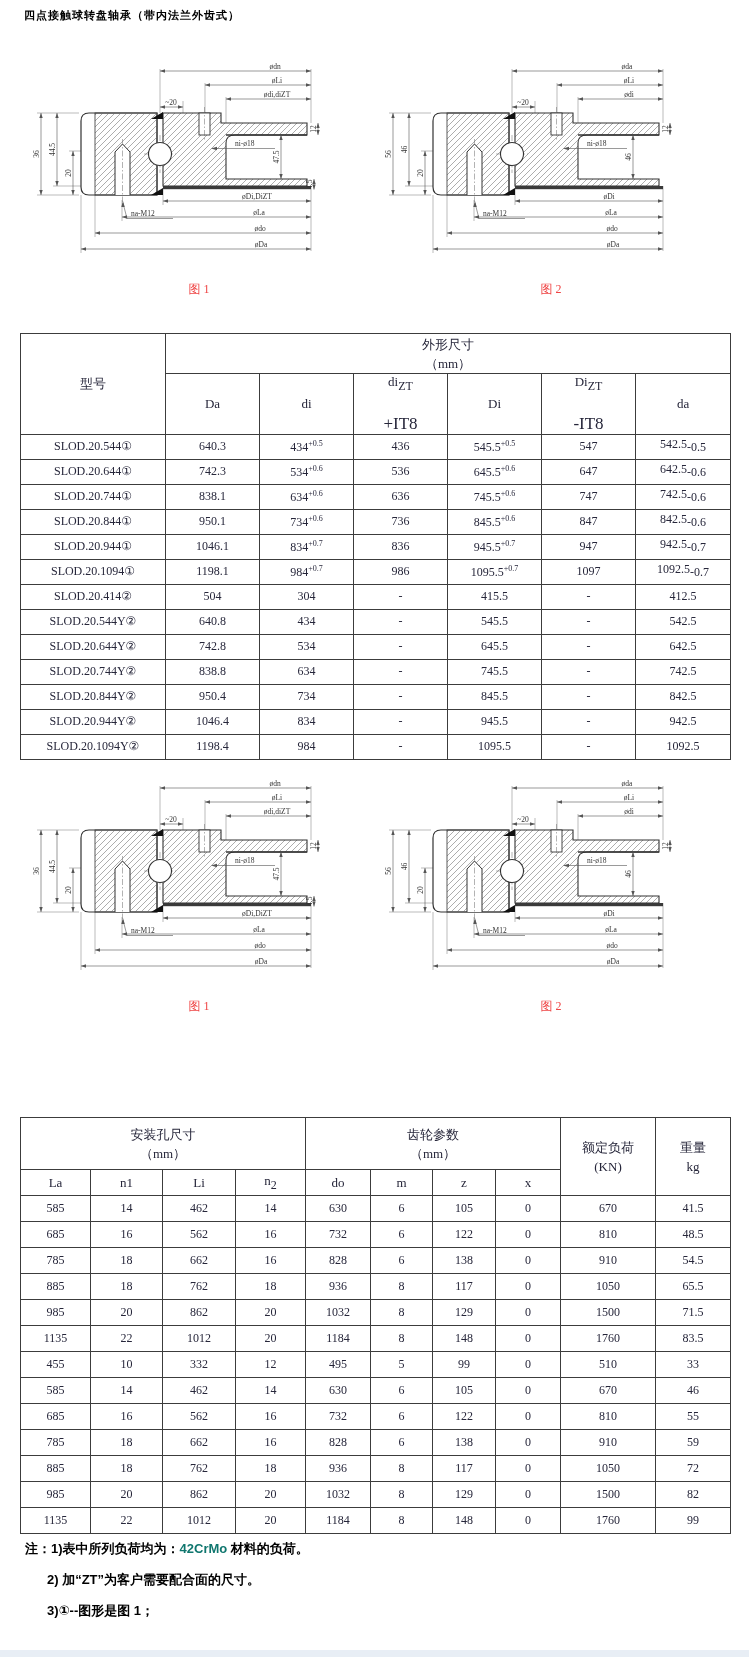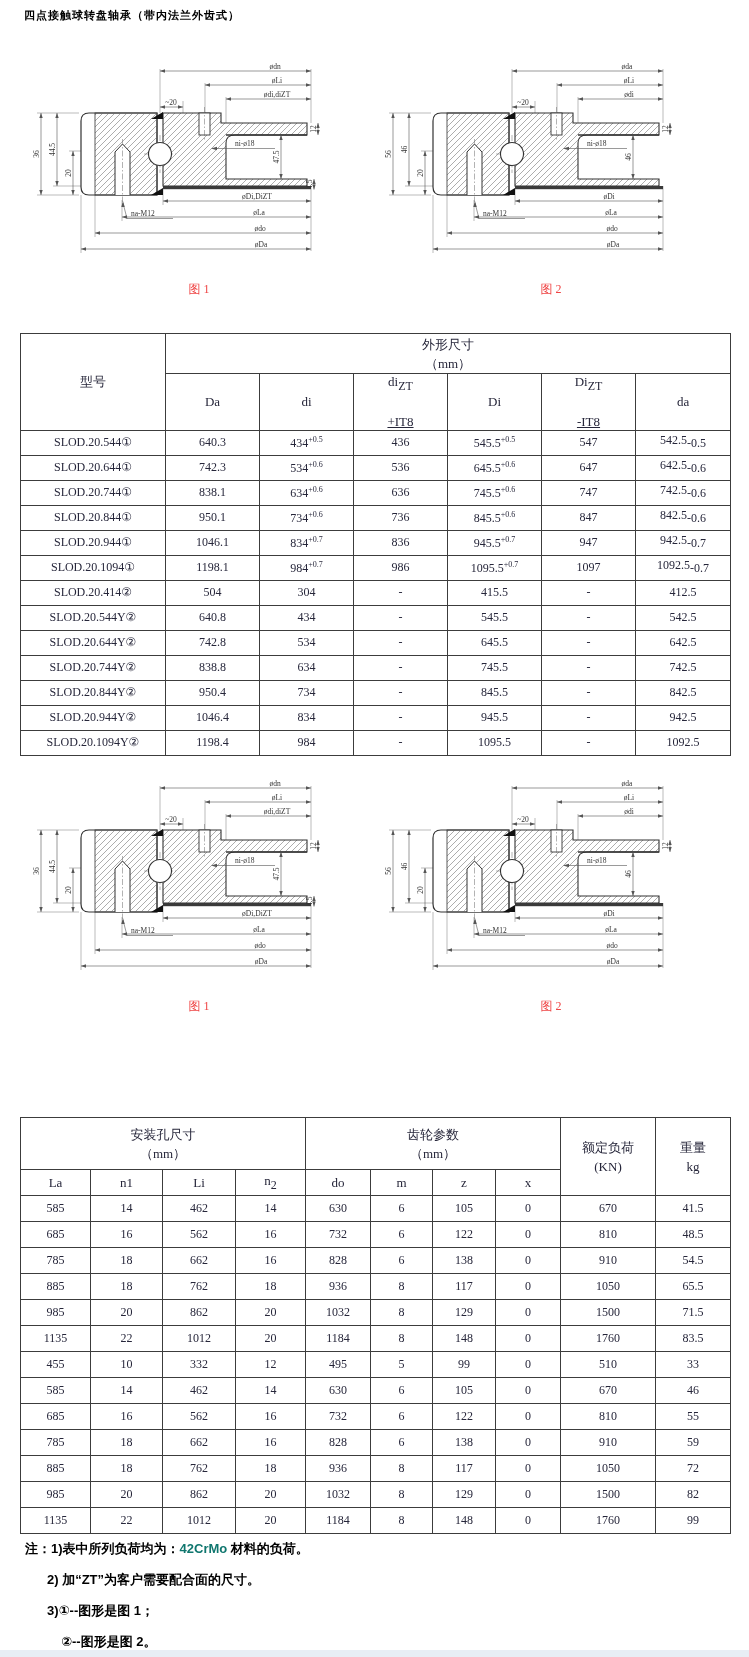--- a/index.html
+++ b/index.html
@@ -31,21 +31,21 @@
   }
   th{font-size:13px;}
   #table1 thead tr.grow{height:40px;}
   #table1 thead tr.srow th{height:55px;}
   #table1 tbody tr{height:25px;margin-top:21px;}
   #table2 thead tr.grow{height:52px;}
   #table2 thead tr.srow th{height:25px;}
   #table2 tbody tr{height:26px;}
   sup{font-size:8px;vertical-align:super;letter-spacing:0;}
   sub{font-size:12px;vertical-align:sub;letter-spacing:0;}
-  .l2{margin-top:20px;font-size:13px;text-decoration:underline;}
+  .l2{margin-top:20px;font-size:17px;}
   .hdr2{line-height:19px;}
   .notes{
     position:absolute;left:25px;top:1540px;width:700px;
     font-family:"Liberation Sans","DejaVu Sans",sans-serif;
     font-weight:bold;font-size:13px;color:#000;
   }
   .note-line{margin-bottom:13px;}
   .n-ind1{padding-left:22px;}
   .n-ind2{padding-left:36px;}
   .hl{color:#0f766e;}
@@ -810,16 +810,15 @@
         <td>1760</td>
         <td>99</td>
       </tr>
     </tbody>
 </table>
 
 <div class="notes">
   <div class="note-line"><span>注：</span><span>1)表中所列负荷均为：</span><span class="hl">42CrMo</span><span> 材料的负荷。</span></div>
   <div class="note-line n-ind1">2) 加“ZT”为客户需要配合面的尺寸。</div>
   <div class="note-line n-ind1">3)①--图形是图 1；</div>
-  <div class="note-line n-ind2">②--图形是图 2。</div>
 </div>
 
 <div class="footer-strip"></div>
 
 </body></html>

